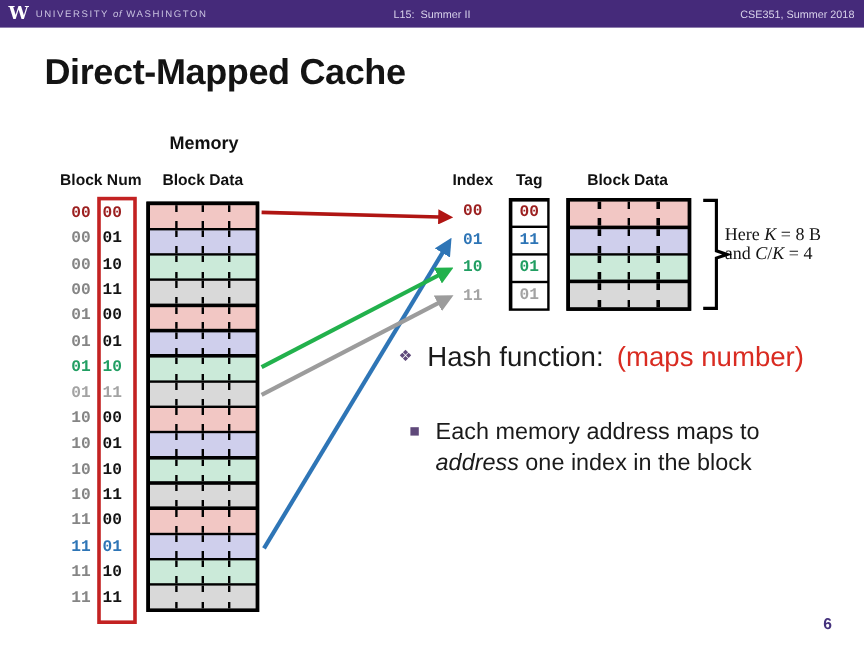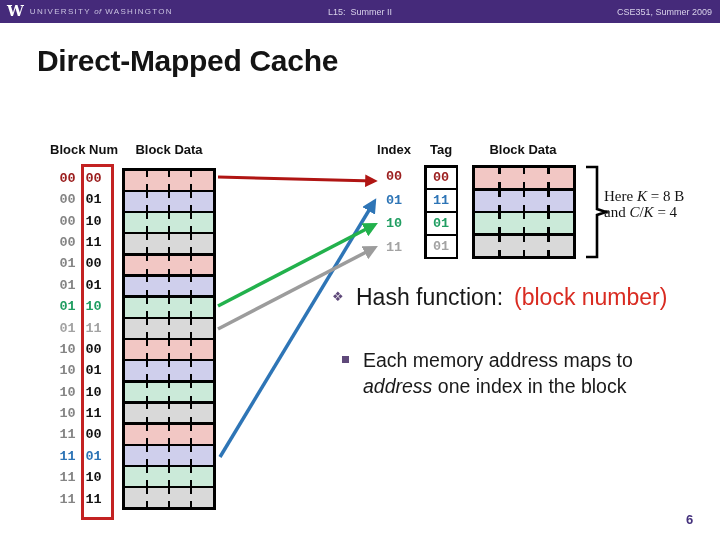--- a/index.html
+++ b/index.html
@@ -81,25 +81,26 @@
 </style>
 </head>
 <body>
 
 <div class="slide">
 
   <header class="topbar">
     <span class="logo-w">W</span>
     <span class="inst"><span>UNIVERSITY </span><span class="of">of</span><span> WASHINGTON</span></span>
     <span class="lecture">L15:  Summer II</span>
-    <span class="course">CSE351, Summer 2009</span>
+    <span class="course">CSE351, Summer 2018</span>
   </header>
 
   <div class="slide-title">Direct-Mapped Cache</div>
 
+  <div class="section-heading" id="memory-heading">Memory</div>
 
   <div class="col-hdr" id="hdr-block-num">Block Num</div>
   <div class="col-hdr" id="hdr-mem-block-data">Block Data</div>
   <div class="col-hdr" id="hdr-index">Index</div>
   <div class="col-hdr" id="hdr-tag">Tag</div>
   <div class="col-hdr" id="hdr-cache-block-data">Block Data</div>
 
   <div id="mem-num-col">
       <div class="mem-num-row">
         <span class="bin hi" style="color: rgb(156, 32, 32);">00</span>
@@ -325,21 +326,21 @@
     </svg>
 
   <div id="annotation">
       <div><span>Here </span><span class="var">K</span><span> = 8 B</span></div>
       <div><span>and </span><span class="var">C</span><span>/</span><span class="var">K</span><span> = 4</span></div>
     </div>
 
   <div id="bullet-main">
     <span class="diamond">❖</span>
     <div class="main-lines">
-      <div><span>Hash function:</span><span class="red gap-left">(block number)</span></div>
+      <div><span>Hash function:</span><span class="red gap-left">(maps number)</span></div>
     </div>
   </div>
 
   <div id="bullet-subs">
     <div class="sub">
       <span class="sqbullet"></span><span>Each memory address maps to </span><span class="it">address</span><span> one index in the block</span>
     </div>
   </div>
 
   <div class="page-num">6</div>

